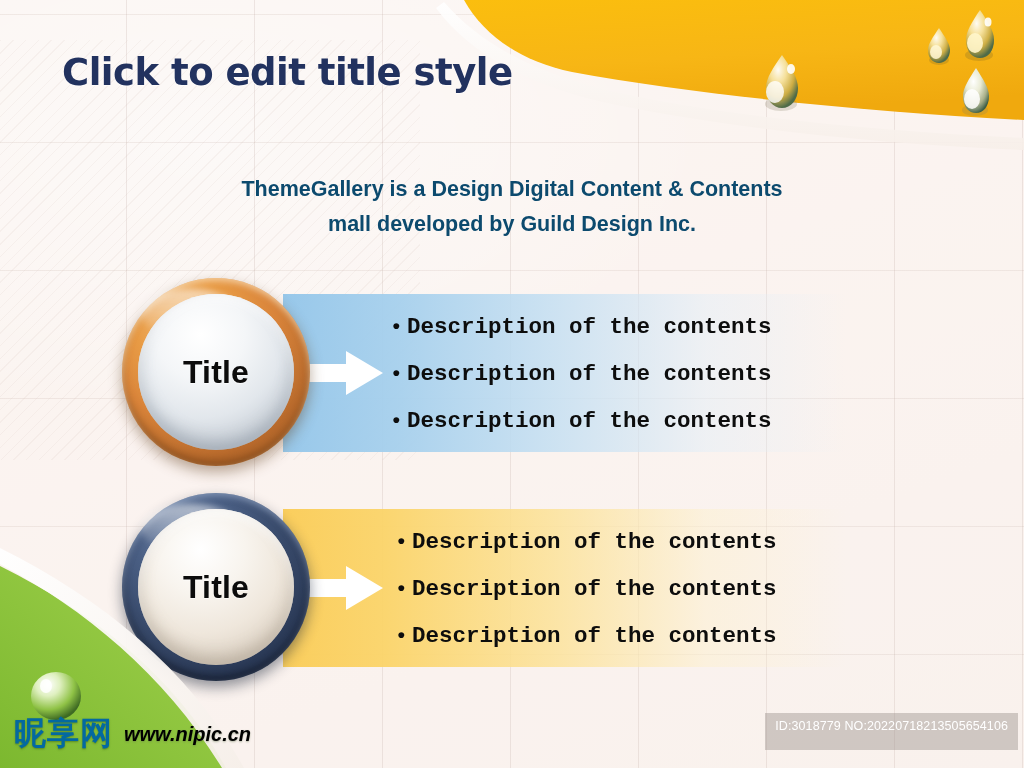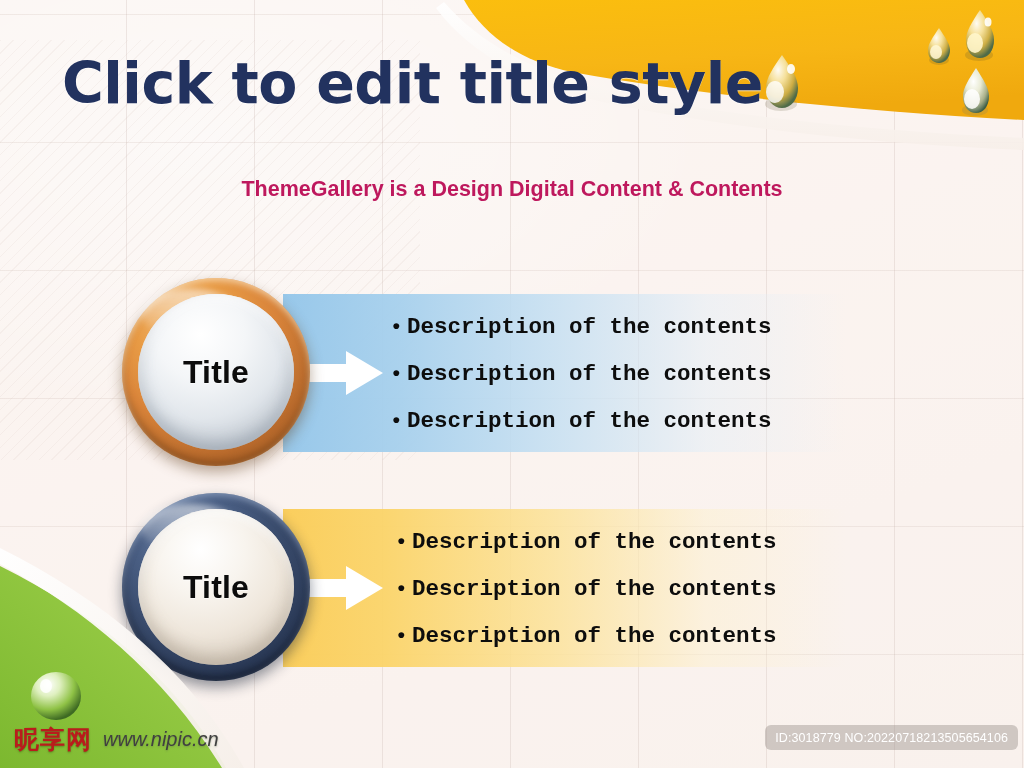--- a/index.html
+++ b/index.html
@@ -40,35 +40,35 @@
   }
 
   
   .swoosh-yellow { position:absolute; right:0; top:0; width:620px; height:210px; }
   
   .swoosh-green { position:absolute; left:0; bottom:0; width:340px; height:250px; }
 
   
   .title {
     position:absolute; left:62px; top:54px;
-    font-size:57px; line-height:1.05;
+    font-size:37px; line-height:1.05;
     font-weight:700;
     color:#22325f;
     letter-spacing:-0.5px;
     font-family:"DejaVu Sans","Liberation Sans",sans-serif;
     text-shadow:0 1px 0 rgba(255,255,255,.6);
     white-space:nowrap;
   }
 
   
   .subtitle {
     position:absolute; left:0; right:0; top:172px;
     text-align:center;
     font-size:21.5px; line-height:35px;
-    font-weight:700; color:#be185d;
+    font-weight:700; color:#0c4a6e;
     font-family:"Liberation Sans",sans-serif;
     padding:0 120px;
   }
   .subtitle .ln { display:block; }
 
   
   .row { position:absolute; left:0; width:1024px; }
   #row1 { top:278px; height:205px; }
   #row2 { top:493px; height:205px; }
 
@@ -159,35 +159,34 @@
     content:"\2022";
     display:inline-block;
     width:17px;
     font-size:21px;
   }
 
   
   .wm { position:absolute; left:14px; bottom:12px; display:flex; align-items:center; gap:11px; }
   .wm-logo {
     font-family:"DejaVu Sans","Liberation Sans",sans-serif;
-    font-size:25px; font-weight:700; color:#b91c1c;
+    font-size:32px; font-weight:700; color:#0369a1;
     letter-spacing:1px;
     text-shadow:0 1px 2px rgba(60,95,20,.55);
   }
   .wm-url {
     font-family:"Liberation Sans",sans-serif;
-    font-size:20px; font-style:italic; font-weight:400;
-    color:#404040;
+    font-size:20px; font-style:italic; font-weight:700;
+    color:#000000;
     text-shadow:0 1px 2px rgba(90,110,70,.45);
   }
   .id-band {
     position:absolute; right:6px; bottom:18px;
     background:rgba(150,140,136,.42);
-    padding:3px 10px 4px;
-    border-radius:6px;
+    padding:3px 10px 16px;
   }
   .id-band span {
     font-family:"Liberation Sans",sans-serif;
     font-size:12.5px; color:#ffffff; letter-spacing:.1px;
     white-space:nowrap;
   }
 </style>
 </head>
 <body>
 
@@ -252,20 +251,21 @@
   <svg style="position:absolute;left:958px;top:66px;width:36px;height:52px" viewBox="0 0 36 52">
     <ellipse cx="17" cy="44" rx="13" ry="6" fill="rgba(110,120,110,.2)"></ellipse>
     <path d="M18,2 C25,13 31,22 31,30 C31,41 25,47 18,47 C11,47 5,41 5,30 C5,22 11,13 18,2 Z" fill="url(#dropB)"></path>
     <ellipse cx="14" cy="33" rx="8" ry="10" fill="#ffffff" opacity=".85"></ellipse>
   </svg>
 
   <div class="title">Click to edit title style</div>
 
   <div class="subtitle">
     <span class="ln">ThemeGallery  is a Design Digital Content &amp; Contents</span>
+    <span class="ln">mall developed by Guild Design Inc.</span>
   </div>
 
   <div class="row" id="row1">
     <div class="bar blue"></div>
 
     <svg class="arrow" viewBox="0 0 84 50">
       <path d="M0,16 L46,16 L46,3 L83,25 L46,47 L46,34 L0,34 Z" fill="#ffffff"></path>
     </svg>
 
     <div class="badge orange">

